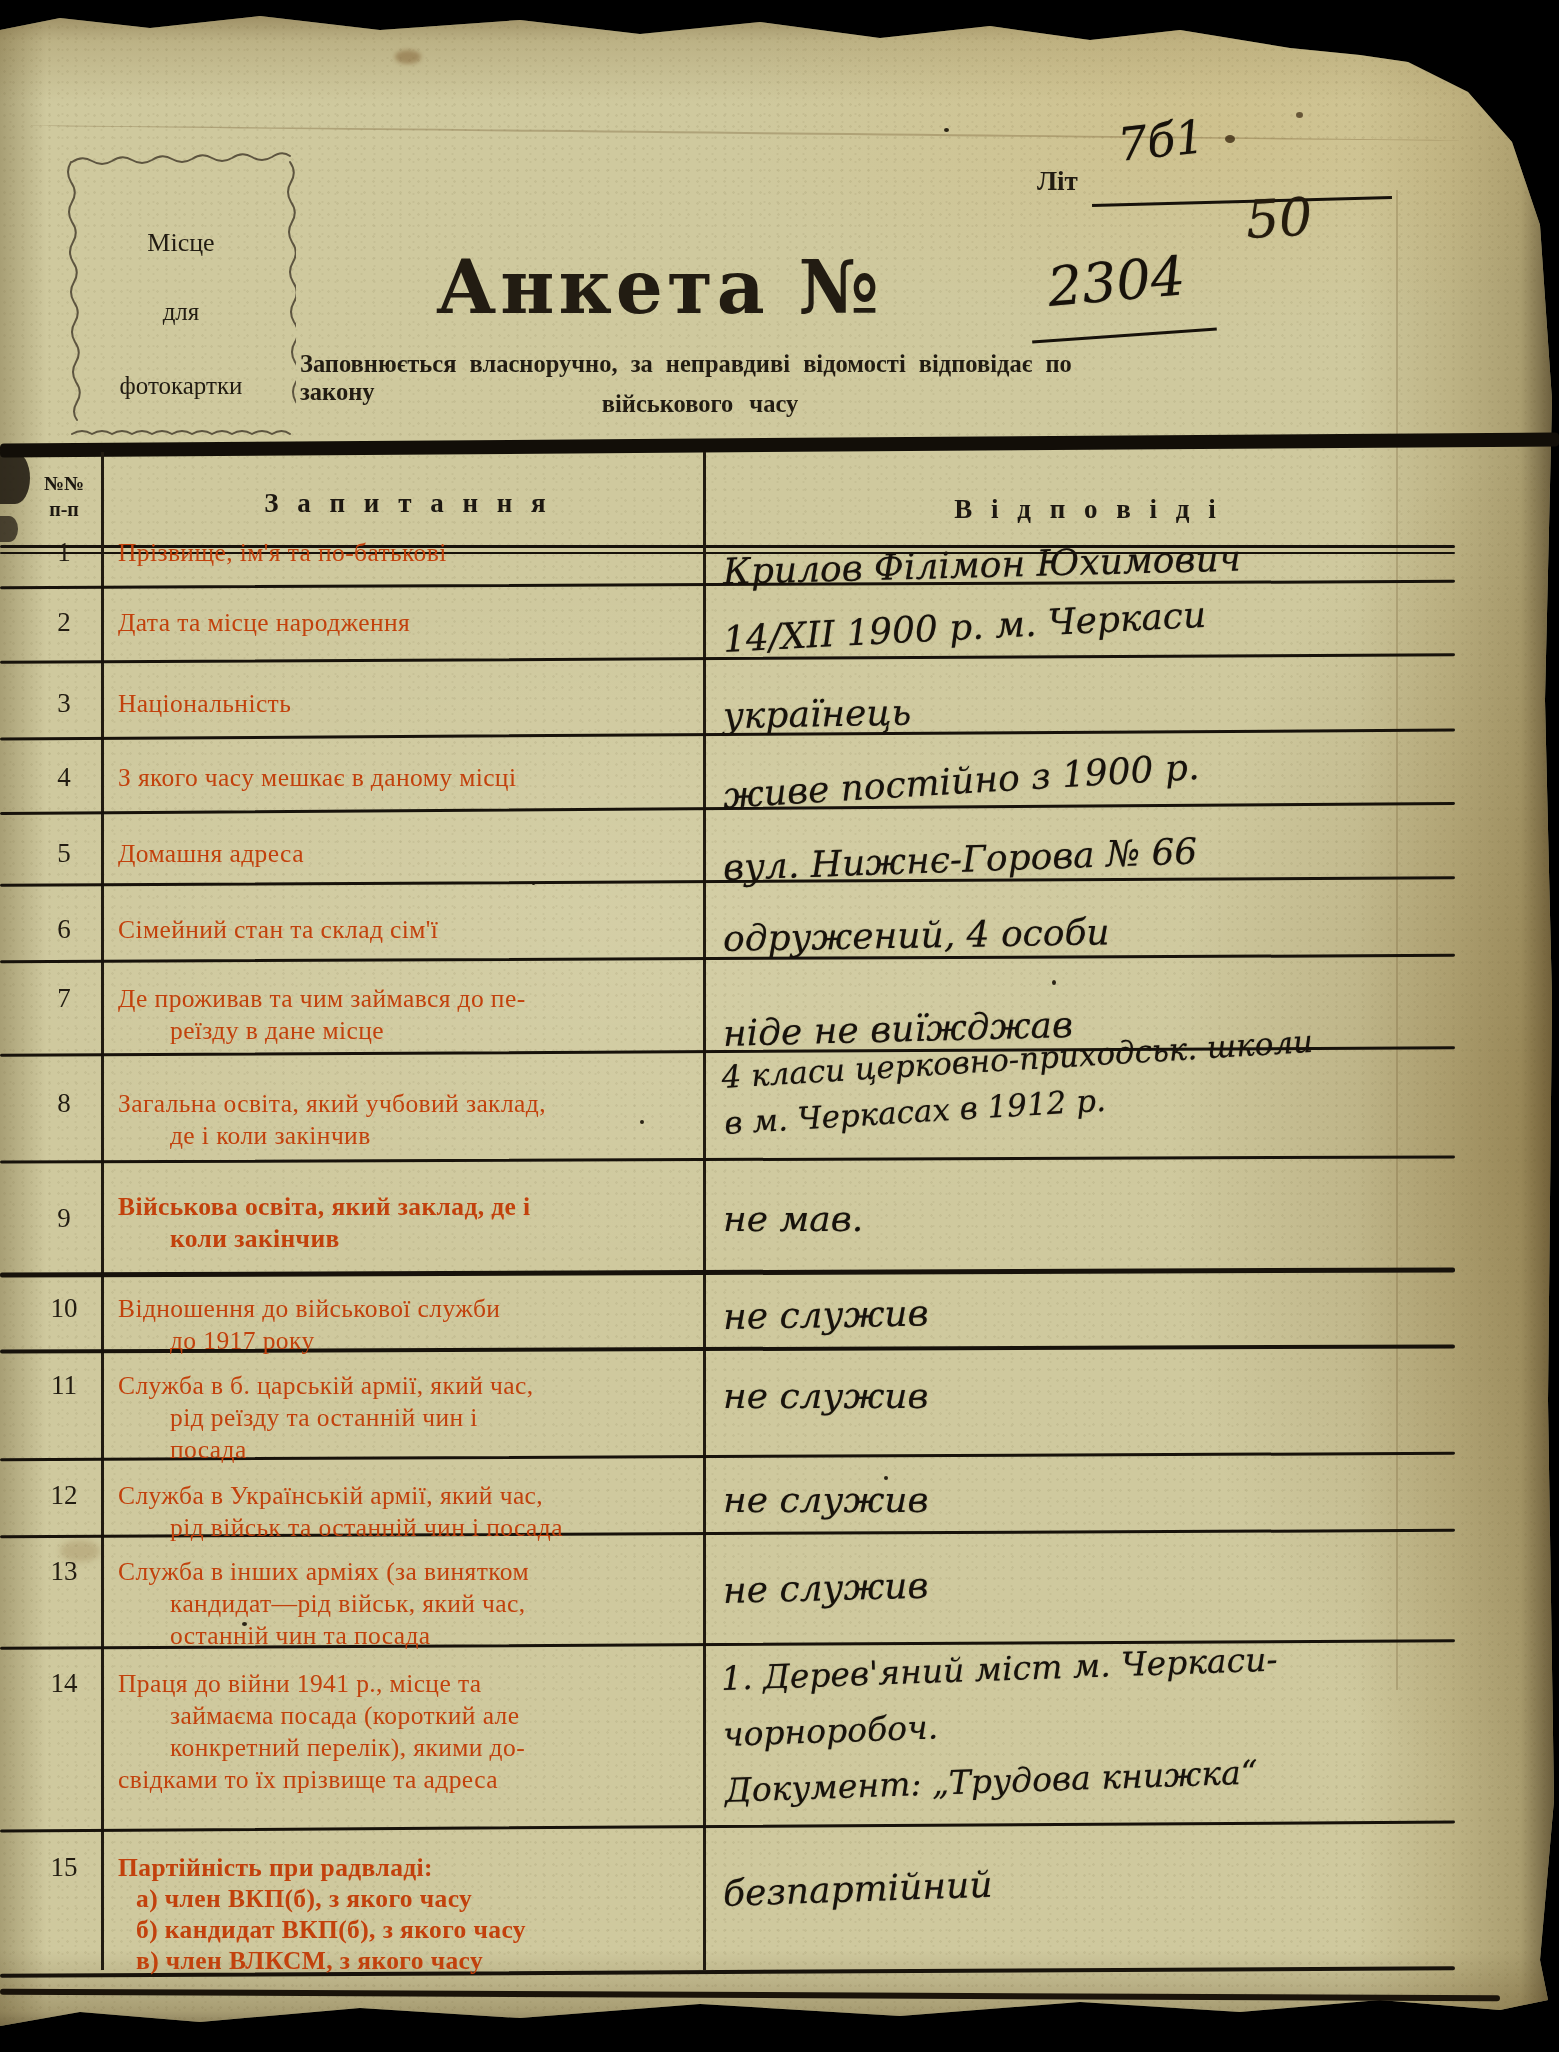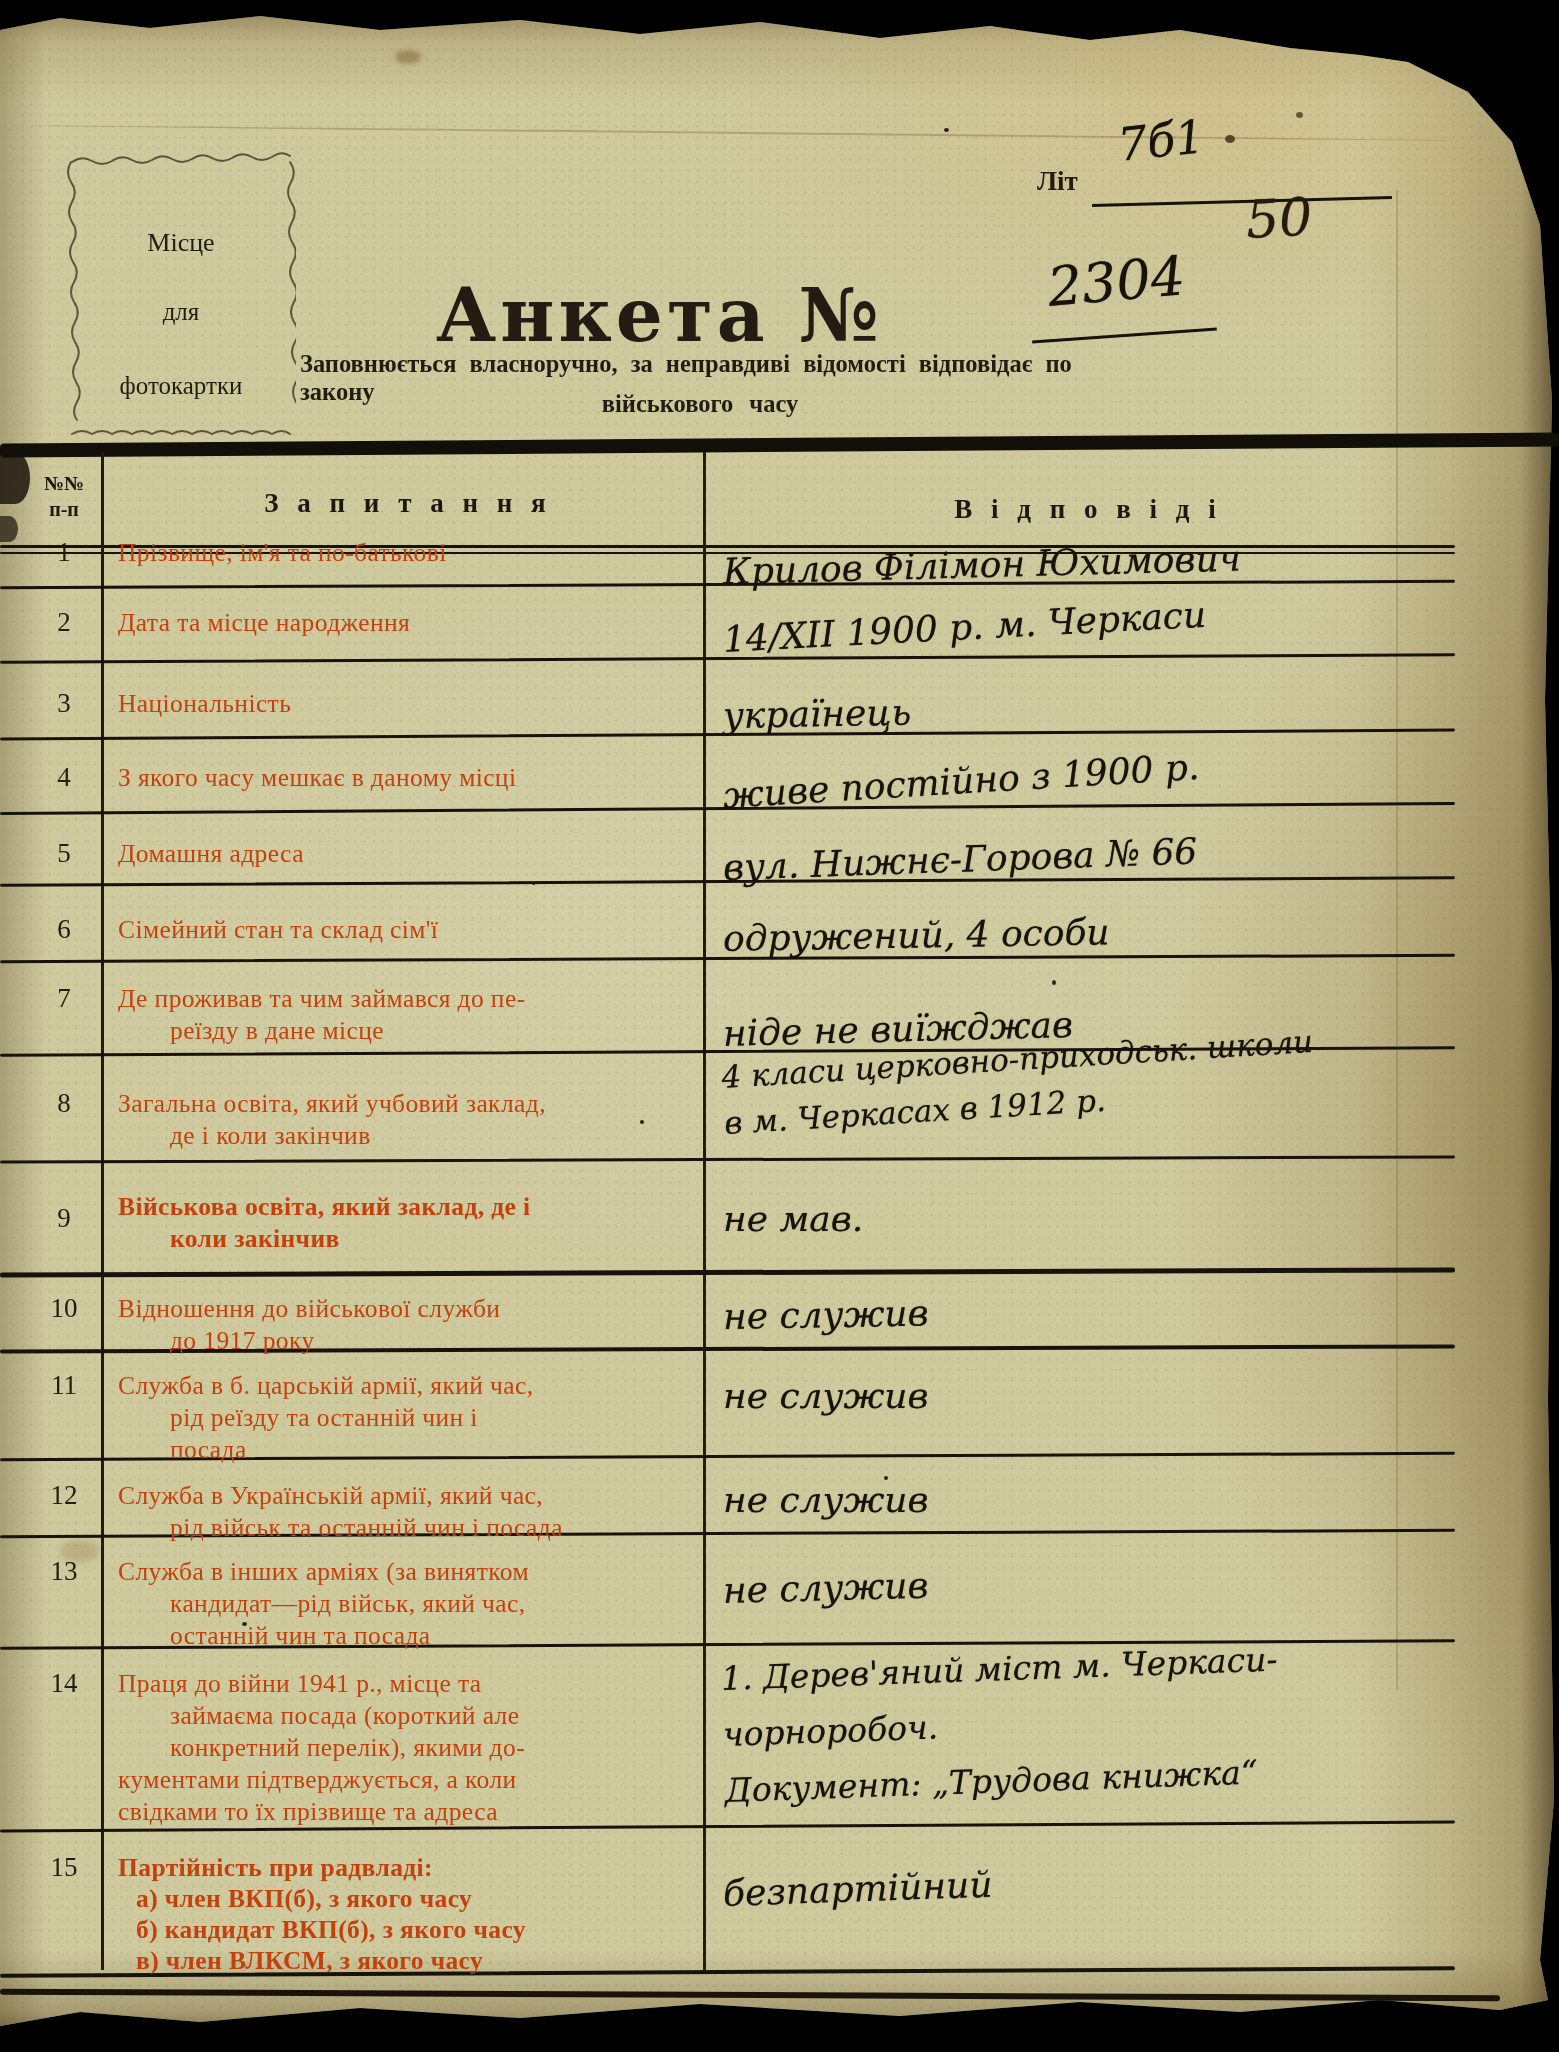--- a/index.html
+++ b/index.html
@@ -74,21 +74,21 @@
     <div class="abs print" style="left:0;top:78px;width:100%;text-align:center;font-size:26px;">Місце</div>
     <div class="abs print" style="left:0;top:148px;width:100%;text-align:center;font-size:25px;">для</div>
     <div class="abs print" style="left:0;top:222px;width:100%;text-align:center;font-size:25px;">фотокартки</div>
   </div>
 
   <div class="abs print" style="left:1037px;top:166px;font-size:27px;font-weight:bold;">Літ</div>
   <div class="abs hand" style="left:1118px;top:118px;font-size:46px;transform:rotate(-6deg);">7б1</div>
   <div class="abs" style="left:1092px;top:200px;width:300px;height:3px;background:#17120b;transform:rotate(-1.5deg);"></div>
   <div class="abs hand" style="left:1246px;top:190px;font-size:52px;color:#241b0d;transform:rotate(-3deg);">50</div>
 
-  <div class="abs print" style="left:436px;top:244px;font-size:74px;font-weight:bold;letter-spacing:4px;font-family:'DejaVu Serif',serif;margin-top:28px;">Анкета №</div>
+  <div class="abs print" style="left:436px;top:244px;font-size:74px;font-weight:bold;letter-spacing:4px;font-family:'DejaVu Serif',serif;">Анкета №</div>
   <div class="abs hand" style="left:1048px;top:256px;font-size:54px;transform:rotate(-5deg);">2304</div>
   <div class="abs" style="left:1032px;top:334px;width:185px;height:3px;background:#17120b;transform:rotate(-4deg);"></div>
 
   <div class="abs print" style="left:300px;top:350px;width:800px;text-align:left;font-size:24.5px;font-weight:bold;word-spacing:7px;">Заповнюється власноручно, за неправдиві відомості відповідає по закону</div>
   <div class="abs print" style="left:300px;top:390px;width:800px;text-align:center;font-size:24.5px;font-weight:bold;word-spacing:10px;">військового часу</div>
 
   <div class="abs" style="left:0;top:438px;width:1559px;height:14px;background:#120e08;transform:rotate(-.4deg);border-radius:4px;"></div>
   <div class="hline" style="top:545px;"></div>
   <div class="hline" style="top:552px;height:2px;"></div>
   <div class="vline" style="left:101px;top:452px;height:1518px;"></div>
@@ -257,21 +257,20 @@
         <div>не служив</div>
       </div>
   </div>
 
   <div class="row" style="top:1643px;height:182px;">
     <div class="num" style="top:25px;">14</div>
     <div class="q" style="top:25px;">
       <div>Праця до війни 1941 р., місце та</div>
       <div class="cont">займаєма посада (короткий але</div>
       <div class="cont">конкретний перелік), якими до-</div>
-      <div>кументами підтверджується, а коли</div>
       <div>свідками то їх прізвище та адреса</div>
     </div>
     <div class="a hand" style="top:8px;font-size:33px;line-height:56px;transform:rotate(-2deg);">
       <div>1. Дерев'яний міст м. Черкаси-</div>
       <div>чорноробоч.</div>
       <div>Документ: „Трудова книжка“</div>
     </div>
   </div>
 
   <div class="row" style="top:1825px;height:145px;">

